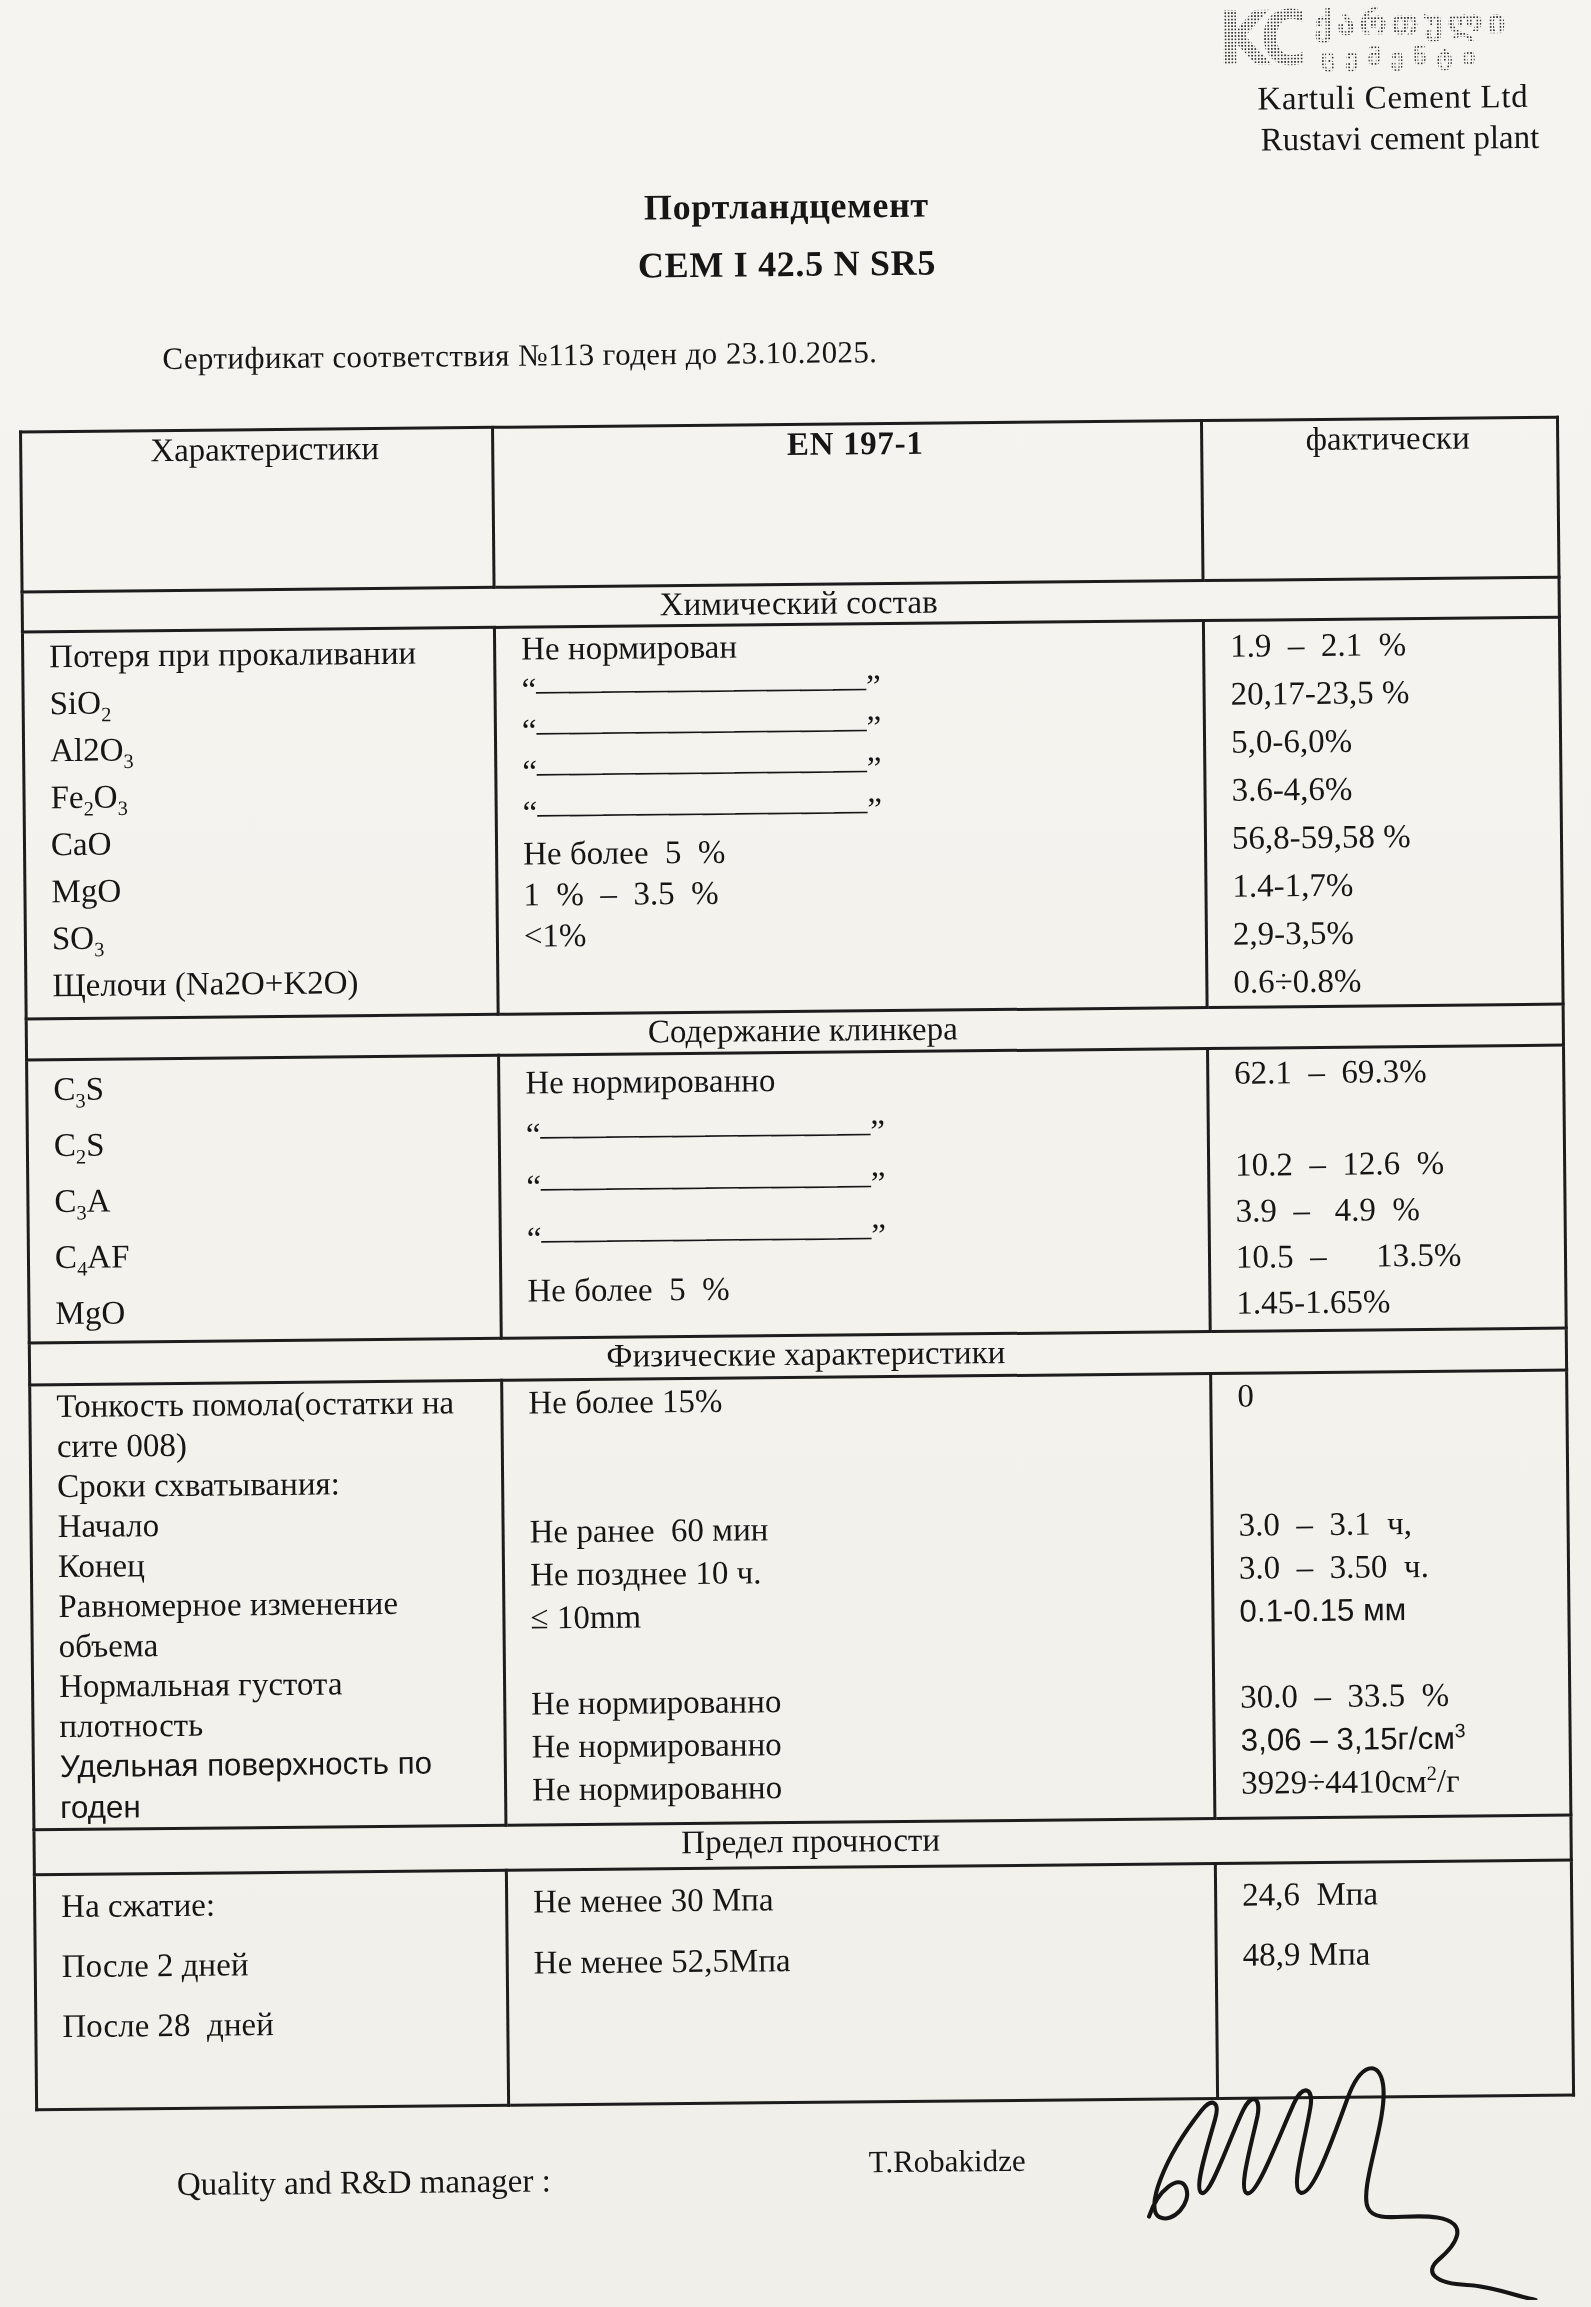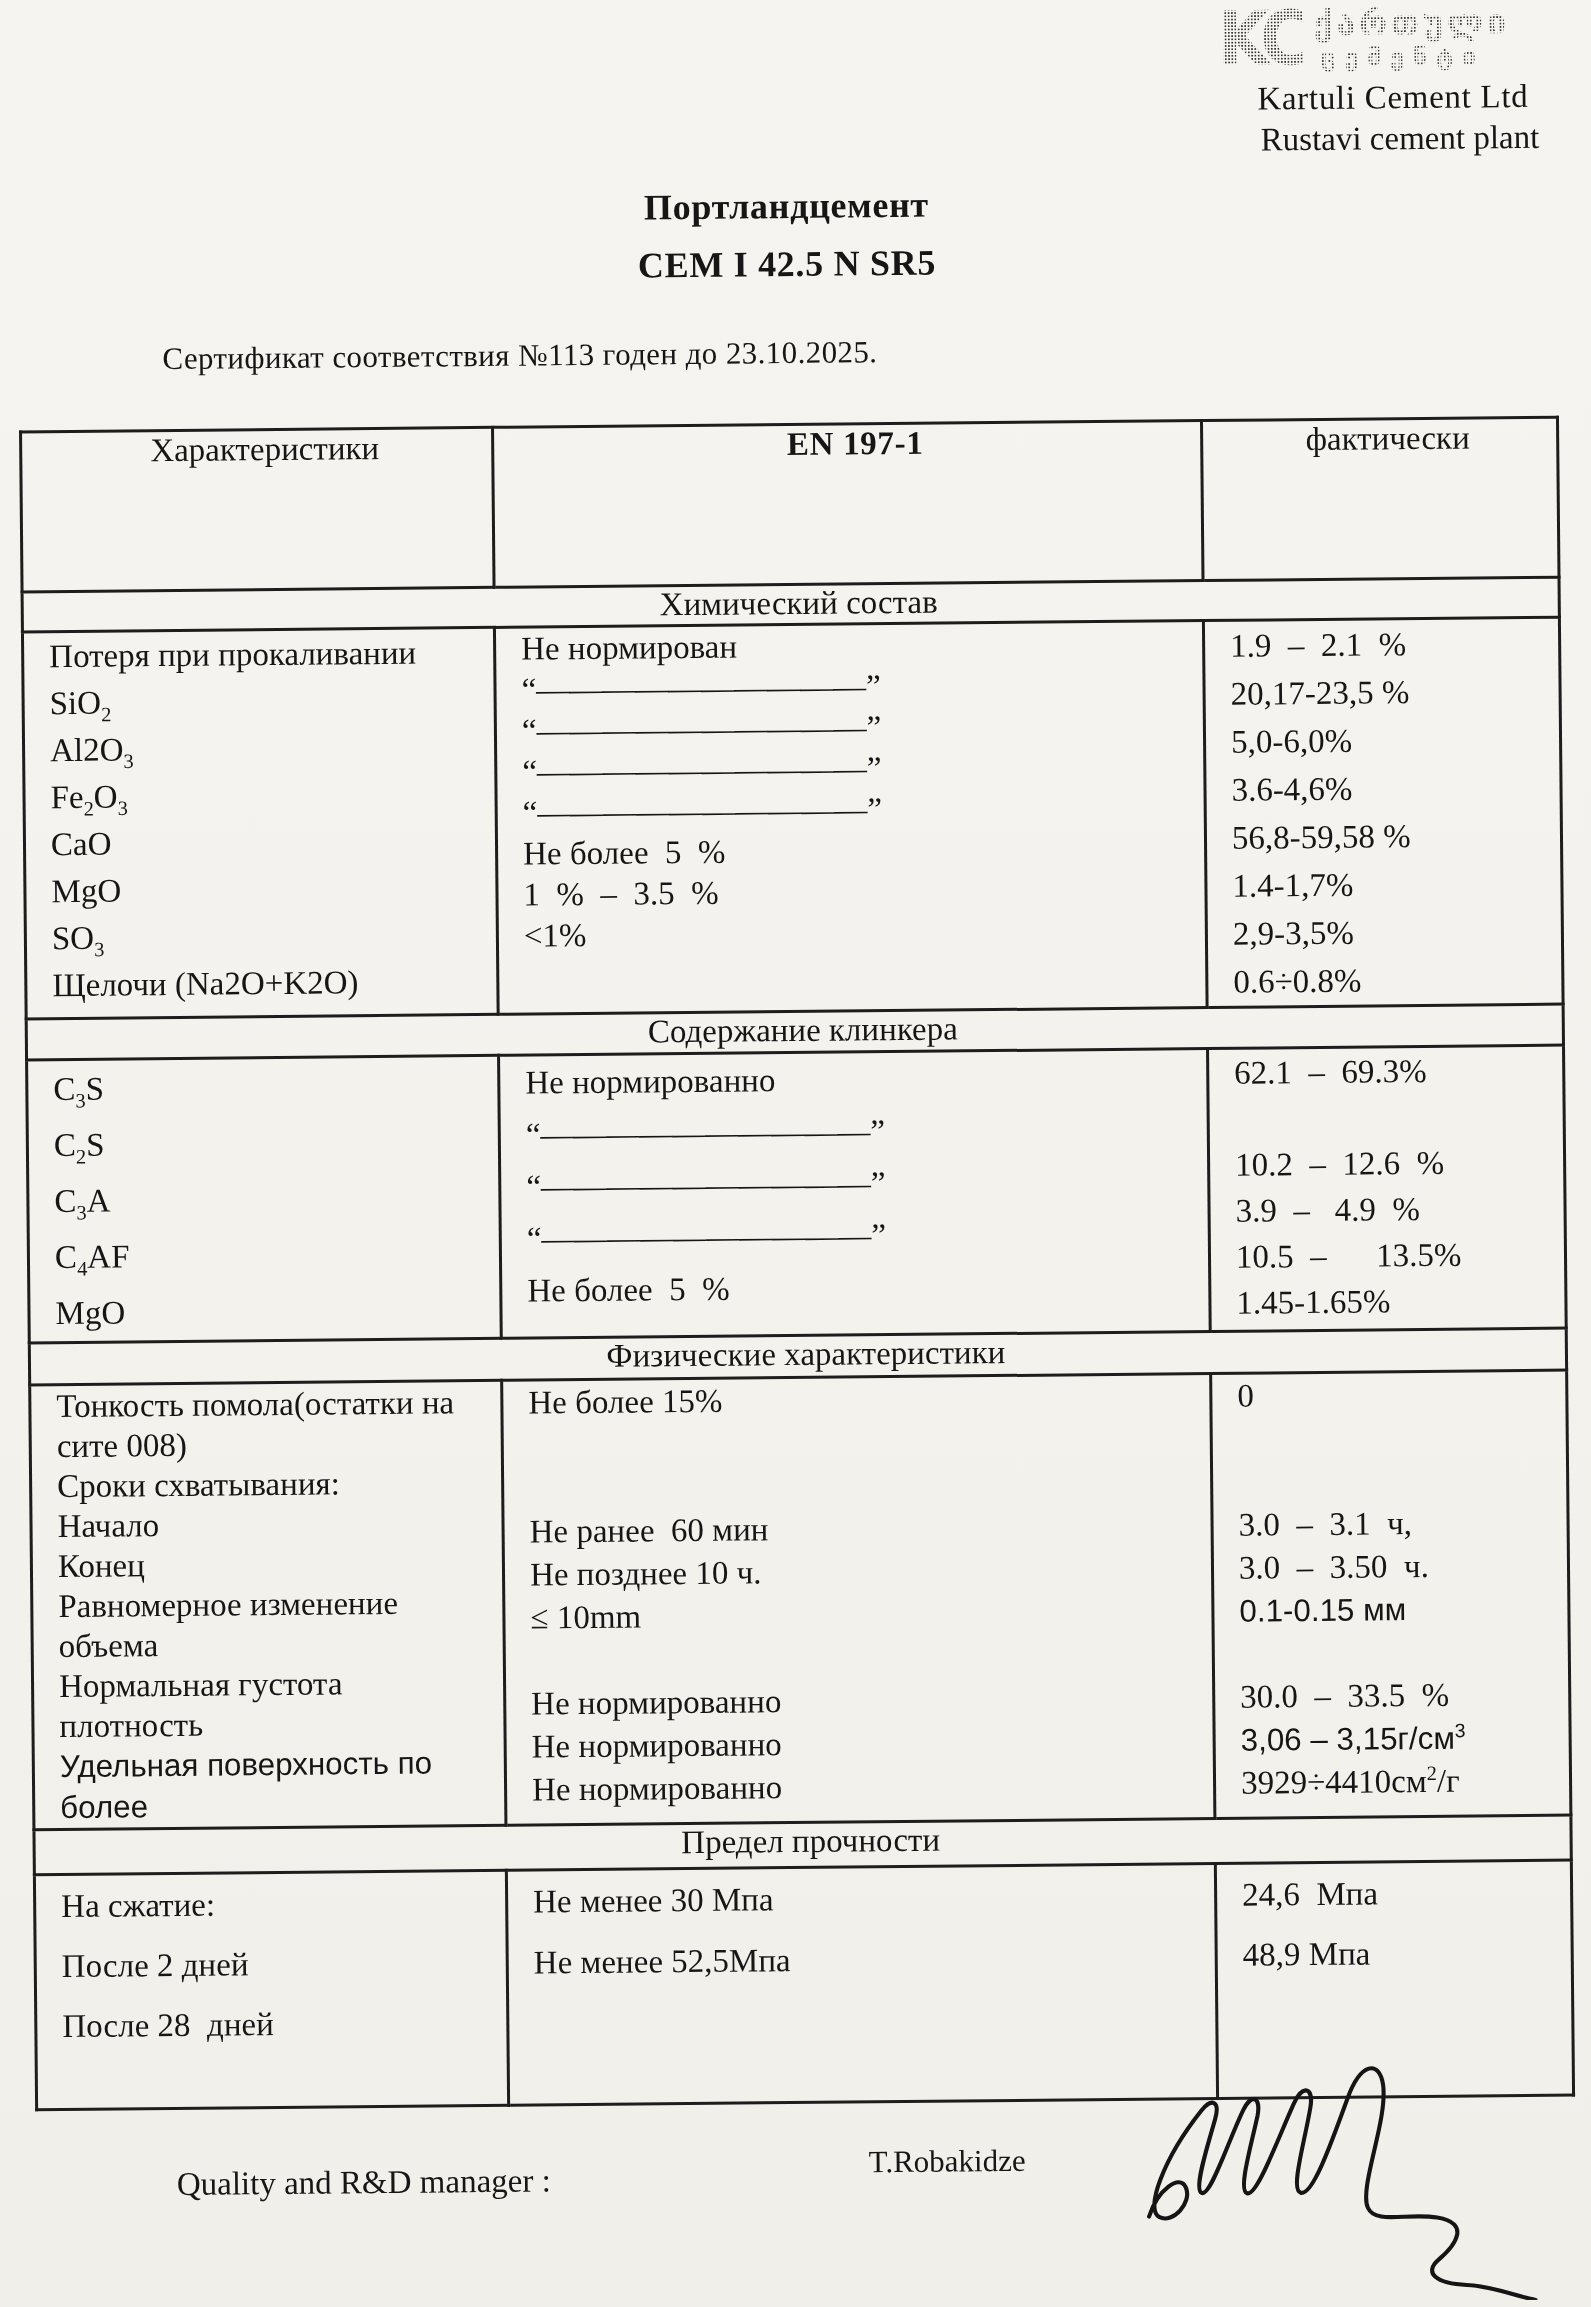--- a/index.html
+++ b/index.html
@@ -113,21 +113,21 @@
     <tr style="height:258px">
       <td class="d2c1">C<sub>3</sub>S<br>C<sub>2</sub>S<br>C<sub>3</sub>A<br>C<sub>4</sub>AF<br>MgO</td>
       <td class="d2c2">Не нормированно<br>“——————————”<br>“——————————”<br>“——————————”<br>Не более&nbsp;&nbsp;5&nbsp;&nbsp;%</td>
       <td class="d2c3">62.1&nbsp;&nbsp;–&nbsp;&nbsp;69.3%<br>&nbsp;<br>10.2&nbsp;&nbsp;–&nbsp;&nbsp;12.6&nbsp;&nbsp;%<br>3.9&nbsp;&nbsp;–&nbsp;&nbsp; 4.9&nbsp;&nbsp;%<br>10.5&nbsp;&nbsp;–&nbsp;&nbsp;&nbsp;&nbsp;&nbsp;&nbsp;13.5%<br>1.45-1.65%</td>
     </tr>
 
     <tr style="height:42px">
       <td class="section" colspan="3">Физические характеристики</td>
     </tr>
     <tr style="height:436px">
-      <td class="d3c1">Тонкость помола(остатки на<br>сите 008)<br>Сроки схватывания:<br>Начало<br>Конец<br>Равномерное изменение<br>объема<br>Нормальная густота<br>плотность<br><span class="sans">Удельная поверхность по</span><br><span class="sans">более</span></td>
+      <td class="d3c1">Тонкость помола(остатки на<br>сите 008)<br>Сроки схватывания:<br>Начало<br>Конец<br>Равномерное изменение<br>объема<br>Нормальная густота<br>плотность<br><span class="sans">Удельная поверхность по</span><br><span class="sans">годен</span></td>
       <td class="d3c2">Не более 15%<br>&nbsp;<br>&nbsp;<br>Не ранее&nbsp;&nbsp;60 мин<br>Не позднее 10 ч.<br>≤ 10mm<br>&nbsp;<br>Не нормированно<br>Не нормированно<br>Не нормированно</td>
       <td class="d3c3">0<br>&nbsp;<br>&nbsp;<br> 3.0&nbsp;&nbsp;–&nbsp;&nbsp;3.1&nbsp;&nbsp;ч,<br>3.0&nbsp;&nbsp;–&nbsp;&nbsp;3.50&nbsp;&nbsp;ч.<br><span class="sans">0.1-0.15 мм</span><br>&nbsp;<br>30.0&nbsp;&nbsp;–&nbsp;&nbsp;33.5&nbsp;&nbsp;%<br><span class="sans">3,06 – 3,15г/см<sup>3</sup></span><br>3929÷4410см<sup>2</sup>/г</td>
     </tr>
 
     <tr style="height:45px">
       <td class="section" colspan="3">Предел прочности</td>
     </tr>
     <tr style="height:235px">
       <td class="d4c1">На сжатие:<br>После 2 дней<br>После 28&nbsp;&nbsp;дней</td>
       <td class="d4c2">Не менее 30 Мпа<br>Не менее 52,5Мпа</td>

